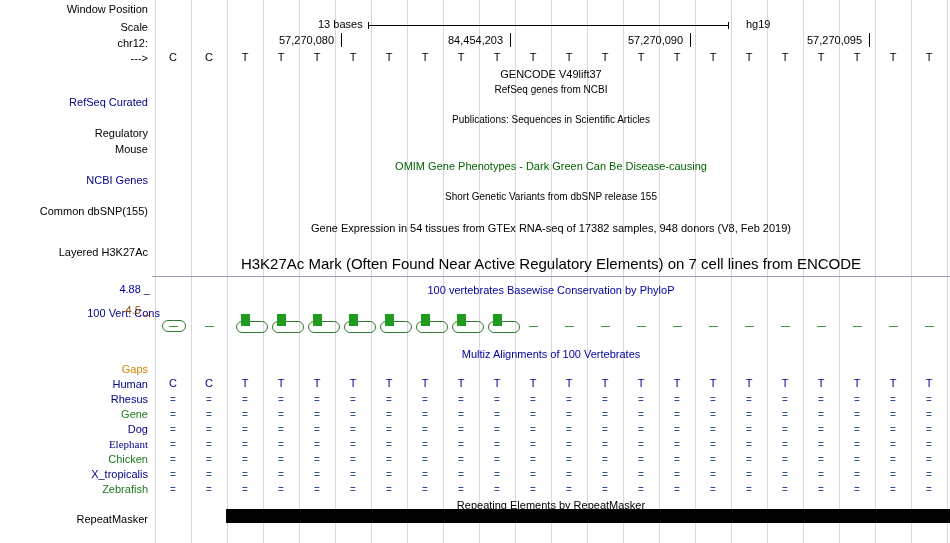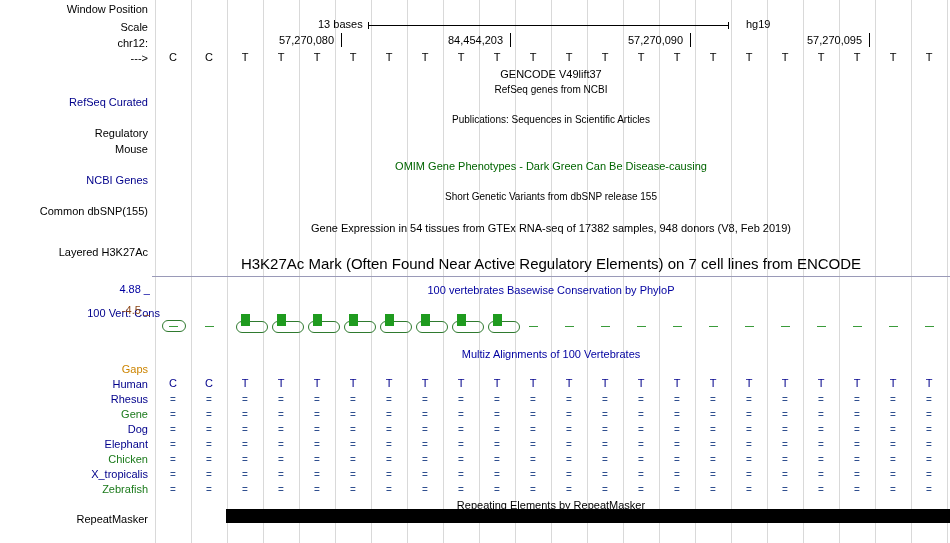--- a/index.html
+++ b/index.html
@@ -139,21 +139,21 @@
       <div class="lbl" style="left: 0px; width: 148px; top: 143px; color: rgb(0, 0, 0);">Mouse</div>
       <div class="lbl" style="left: 0px; width: 148px; top: 174px; color: rgb(0, 0, 139);">NCBI Genes</div>
       <div class="lbl" style="left: 0px; width: 148px; top: 205px; color: rgb(0, 0, 0);">Common dbSNP(155)</div>
       <div class="lbl" style="left: 0px; width: 148px; top: 246px; color: rgb(0, 0, 0);">Layered H3K27Ac</div>
       <div class="lbl" style="left: 12px; width: 148px; top: 307px; color: rgb(0, 0, 139);">100 Vert. Cons</div>
       <div class="lbl" style="left: 0px; width: 148px; top: 363px; color: rgb(204, 132, 0);">Gaps</div>
       <div class="lbl" style="left: 0px; width: 148px; top: 378px; color: rgb(0, 0, 139);">Human</div>
       <div class="lbl" style="left: 0px; width: 148px; top: 393px; color: rgb(0, 0, 139);">Rhesus</div>
       <div class="lbl" style="left: 0px; width: 148px; top: 408px; color: rgb(27, 122, 27);">Gene</div>
       <div class="lbl" style="left: 0px; width: 148px; top: 423px; color: rgb(0, 0, 139);">Dog</div>
-      <div class="lbl" style="left: 0px; width: 148px; top: 438px; color: rgb(0, 0, 139);">Elephant</div>
+      <div class="lbl" style="left: 0px; width: 148px; top: 438px; color: rgb(0, 0, 139); font-family: Liberation Serif, serif;">Elephant</div>
       <div class="lbl" style="left: 0px; width: 148px; top: 453px; color: rgb(27, 122, 27);">Chicken</div>
       <div class="lbl" style="left: 0px; width: 148px; top: 468px; color: rgb(0, 0, 139);">X_tropicalis</div>
       <div class="lbl" style="left: 0px; width: 148px; top: 483px; color: rgb(27, 122, 27);">Zebrafish</div>
       <div class="lbl" style="left: 0px; width: 148px; top: 513px; color: rgb(0, 0, 0);">RepeatMasker</div>
     </div>
 
 
   <div class="tick" style="left:318px;top:18px;">13 bases</div>
   <div class="scalebar" style="left:368px;top:25px;width:360px;"></div>
   <div class="scaletickL" style="left:368px;top:22px;"></div>

